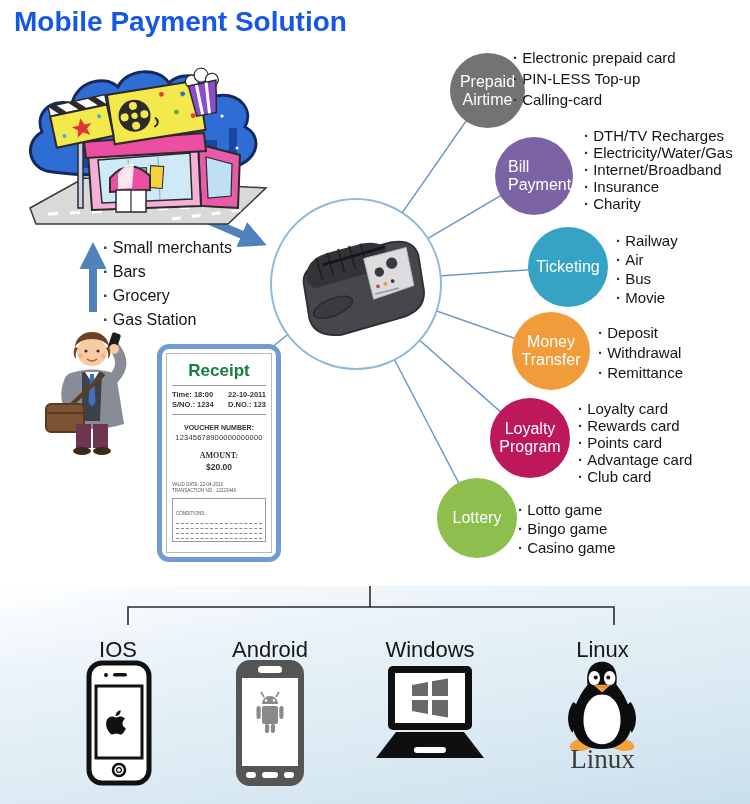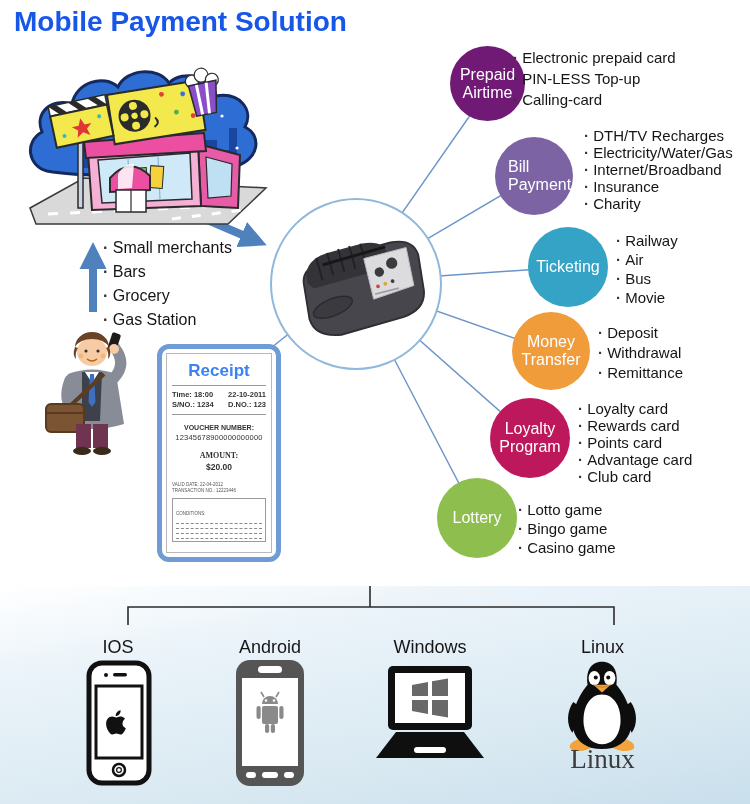--- a/index.html
+++ b/index.html
@@ -22,34 +22,34 @@
   
   .blist{position:absolute;z-index:2;font-size:15px;color:#151515;}
   .blist .li{white-space:nowrap;}
   .blist .li::before{content:"\00B7\00A0";font-weight:bold;color:#333;}
   .mlist{font-size:16px;}
   
   .receipt{position:absolute;left:157px;top:344px;width:124px;height:218px;z-index:3;
      background:#fff;border:5px solid #6f9cd4;border-radius:12px;box-sizing:border-box;}
   .receipt-inner{position:absolute;left:4px;top:4px;right:4px;bottom:4px;border:1px solid #b9b9b9;
      padding:3px 5px;box-sizing:border-box;display:flex;flex-direction:column;}
-  .receipt-title{text-align:center;font-size:17px;font-weight:bold;color:#3b82f6;margin-top:4px;}
+  .receipt-title{text-align:center;font-size:17px;font-weight:bold;color:#15803d;margin-top:4px;}
   .r-hr{border-top:1px solid #9a9a9a;margin:4px 0;}
   .r-row{display:flex;justify-content:space-between;font-size:7.5px;font-weight:bold;color:#333;line-height:10px;}
   .r-center{text-align:center;color:#333;}
   .r-vlabel{font-size:7px;font-weight:bold;margin-top:5px;}
   .r-vnum{font-size:7.5px;letter-spacing:.2px;margin-top:2px;}
   .r-alabel{font-size:8px;font-weight:bold;margin-top:9px;font-family:Liberation Serif, serif;}
   .r-aval{font-size:8.5px;font-weight:bold;margin-top:2px;}
   .r-fine{font-size:4.5px;color:#555;line-height:6px;margin-top:10px;}
   .r-cond{border:1px solid #9a9a9a;margin-top:4px;padding:2px 3px;flex:0 0 auto;}
   .r-cond .lab{font-size:4.5px;color:#555;}
   .r-dash{border-bottom:1px dashed #8a8a8a;height:4px;}
   
-  .plat{position:absolute;z-index:2;font-size:18px;color:#161616;text-align:center;}
+  .plat{position:absolute;z-index:2;font-size:22px;color:#161616;text-align:center;}
   .linux-caption{position:absolute;z-index:2;font-family:"Liberation Serif",serif;
      font-size:27px;color:#3c3c3c;text-align:center;}
 </style>
 </head>
 <body>
 
 <div id="canvas">
 
   <div class="footer-bg"></div>
 
@@ -230,21 +230,21 @@
       <circle cx="125" cy="52" r="6" fill="#3a3a3f"></circle>
       <circle cx="111" cy="60" r="5" fill="#3a3a3f"></circle>
       <circle cx="108" cy="75" r="2" fill="#cc4444"></circle>
       <circle cx="116" cy="73" r="2" fill="#d9a43c"></circle>
       <circle cx="124" cy="71" r="2" fill="#3a3a3f"></circle>
       <rect x="104" y="80" width="26" height="2" fill="#9aa0a6" transform="rotate(-8 117 81)"></rect>
       <ellipse cx="58" cy="92" rx="22" ry="9" fill="#3a3a3f" stroke="#2a2a2e" stroke-width="1.5" transform="rotate(-16 58 92)"></ellipse>
     </svg>
   </div>
 
-  <div class="svc" style="left:450px;top:46px;width:75px;height:75px;background:#701a75;">
+  <div class="svc" style="left:450px;top:53px;width:75px;height:75px;background:#737373;">
     <span>Prepaid</span>
     <span>Airtime</span>
   </div>
   <div class="svc" style="left:495px;top:137px;width:78px;height:78px;background:#7c63a4;align-items:flex-start;padding-left:13px;box-sizing:border-box;text-align:left;">
     <span>Bill</span>
     <span>Payment</span>
   </div>
   <div class="svc" style="left:528px;top:227px;width:80px;height:80px;background:#34a3c5;">
     <span>Ticketing</span>
     <span></span>

